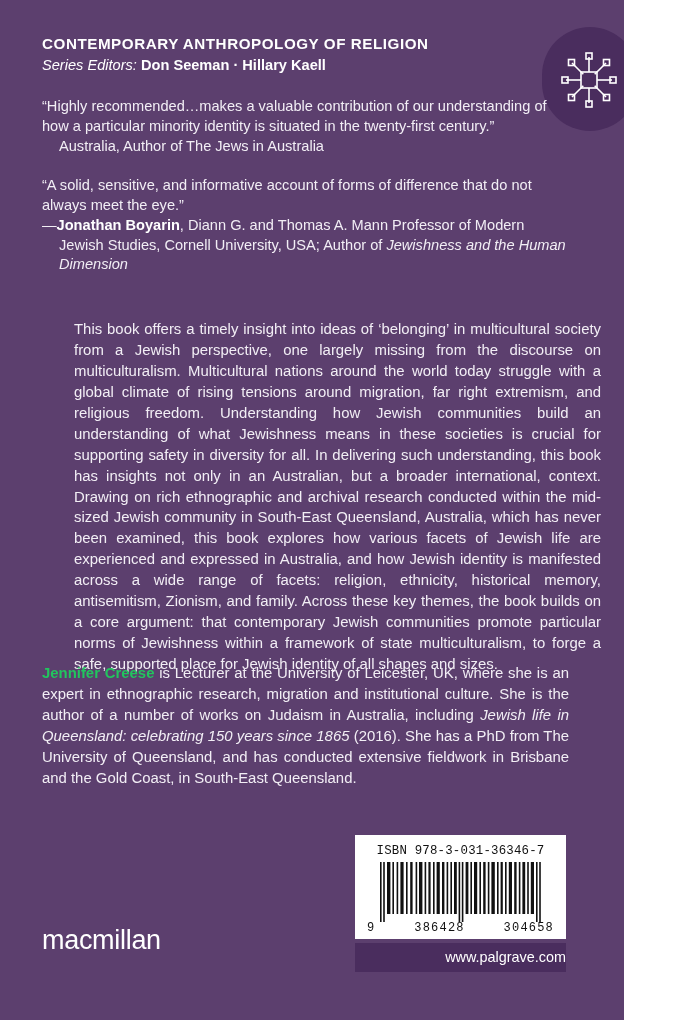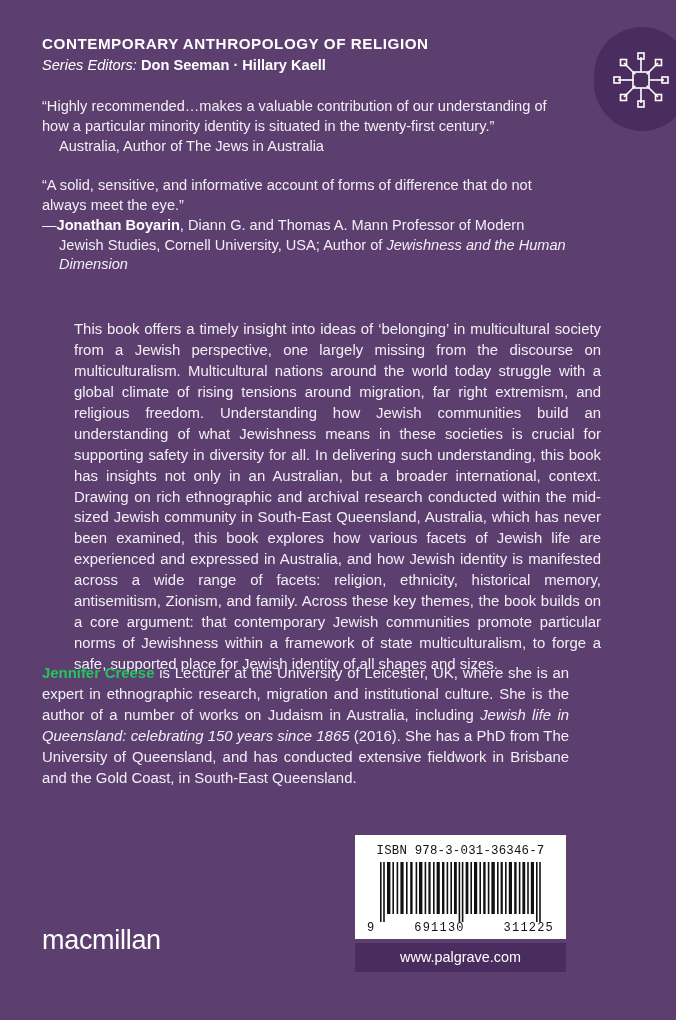--- a/index.html
+++ b/index.html
@@ -5,21 +5,21 @@
   html, body {
     margin: 0;
     padding: 0;
     background: #ffffff;
   }
   body {
     font-family: "Liberation Sans", sans-serif;
   }
   .cover {
     position: relative;
-    width: 676px;
+    width: 624px;
     height: 1020px;
     background: #5c3f6e;
     overflow: hidden;
     box-sizing: border-box;
   }
 
   
   .series-block {
     position: absolute;
     left: 42px;
@@ -167,21 +167,21 @@
     font-family: "Liberation Mono", "DejaVu Sans Mono", monospace;
     font-size: 12px;
     color: #111111;
     padding: 0 2px;
     margin-top: -1px;
   }
   .ean-digits span { letter-spacing: 1.2px; }
   .url-bar {
     background: #4a2d5e;
     color: #ffffff;
-    text-align: center;
+    text-align: right;
     font-size: 14.4px;
     padding: 6px 0 7px 0;
     margin-top: 4px;
   }
 </style>
 </head>
 <body>
 
 <div class="cover">
 
@@ -284,20 +284,20 @@
           <rect x="146.8" y="0" width="1.6" height="52"></rect>
             <rect x="150.4" y="0" width="2.8" height="52"></rect>
           <rect x="155.2" y="0" width="1.6" height="52"></rect>
             <rect x="158.8" y="0" width="3.2" height="52"></rect>
           <rect x="164" y="0" width="1.6" height="60"></rect>
             <rect x="167.2" y="0" width="1.6" height="60"></rect>
         </g>
       </svg>
       <div class="ean-digits">
         <span>9</span>
-        <span>691130</span>
-        <span>311225</span>
+        <span>386428</span>
+        <span>304658</span>
       </div>
     </div>
     <div class="url-bar">www.palgrave.com</div>
   </div>
 
 </div>
 
 </body></html>

